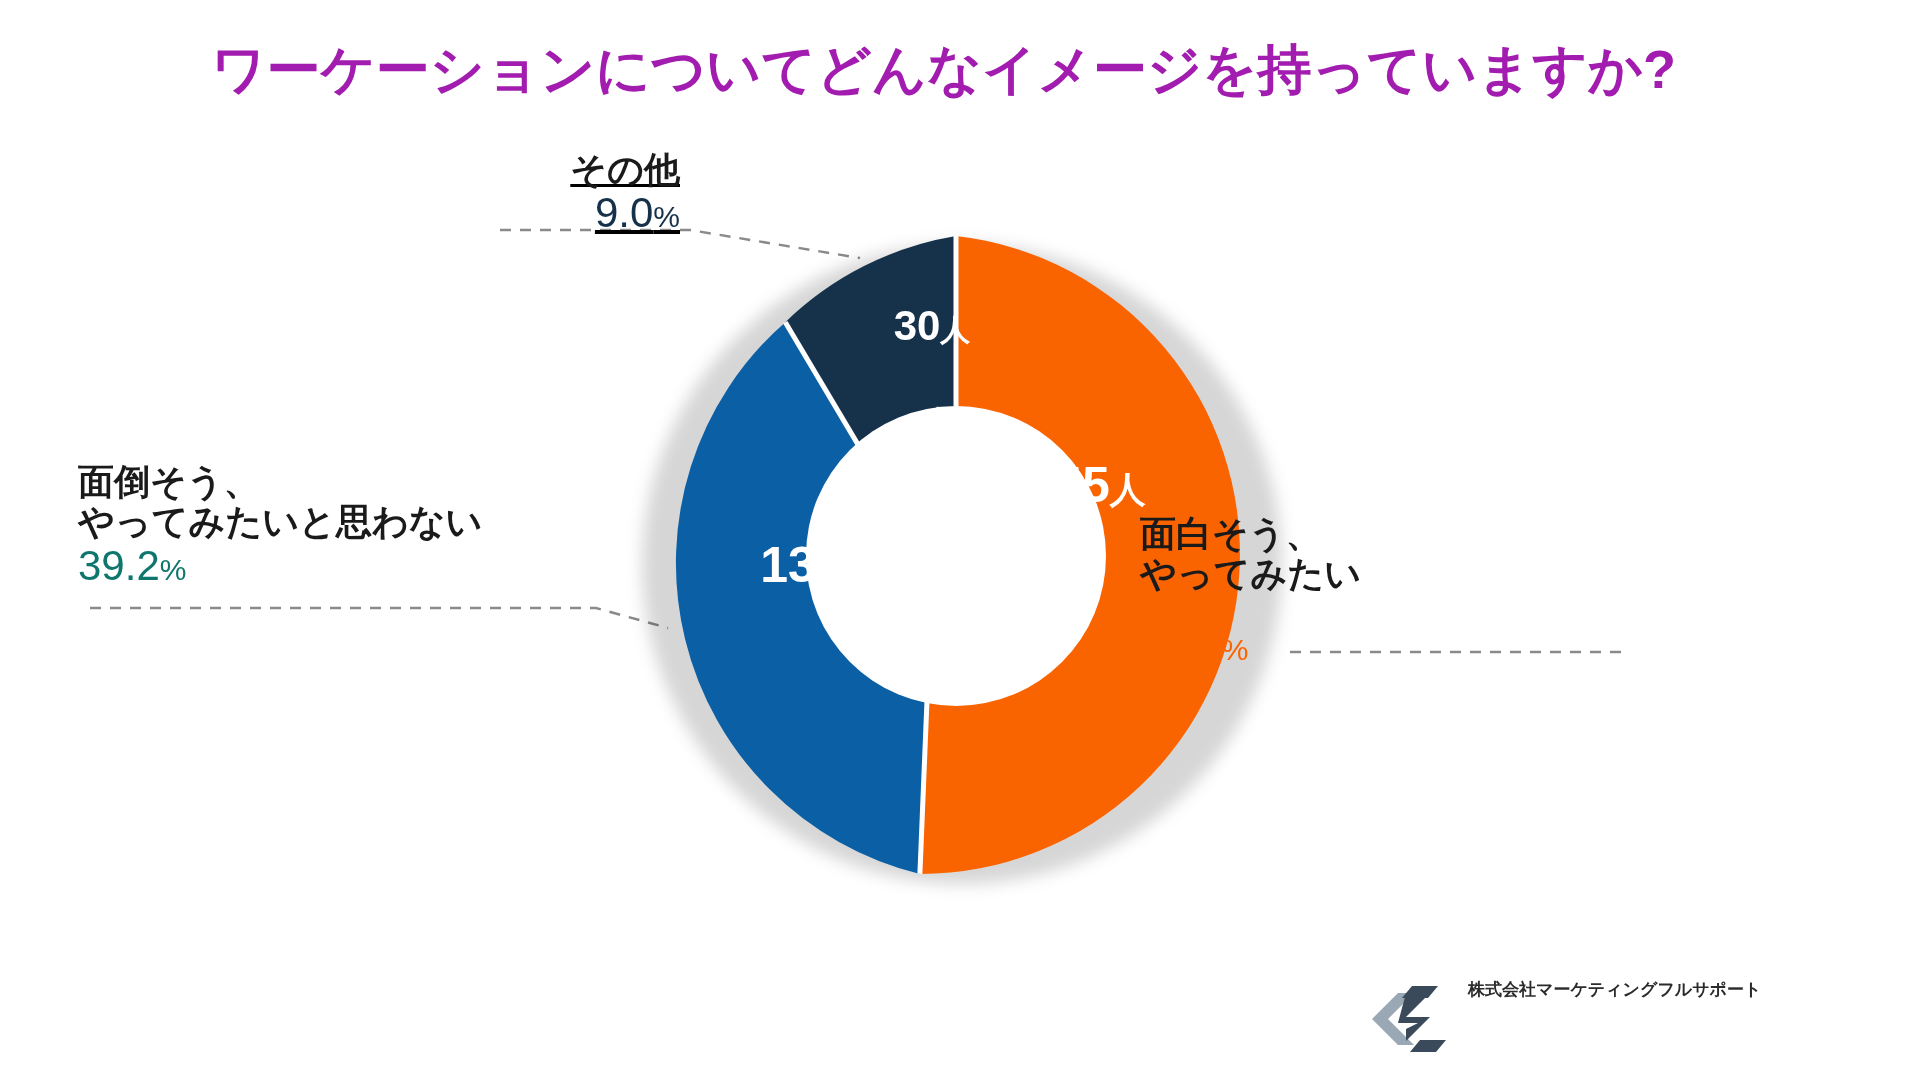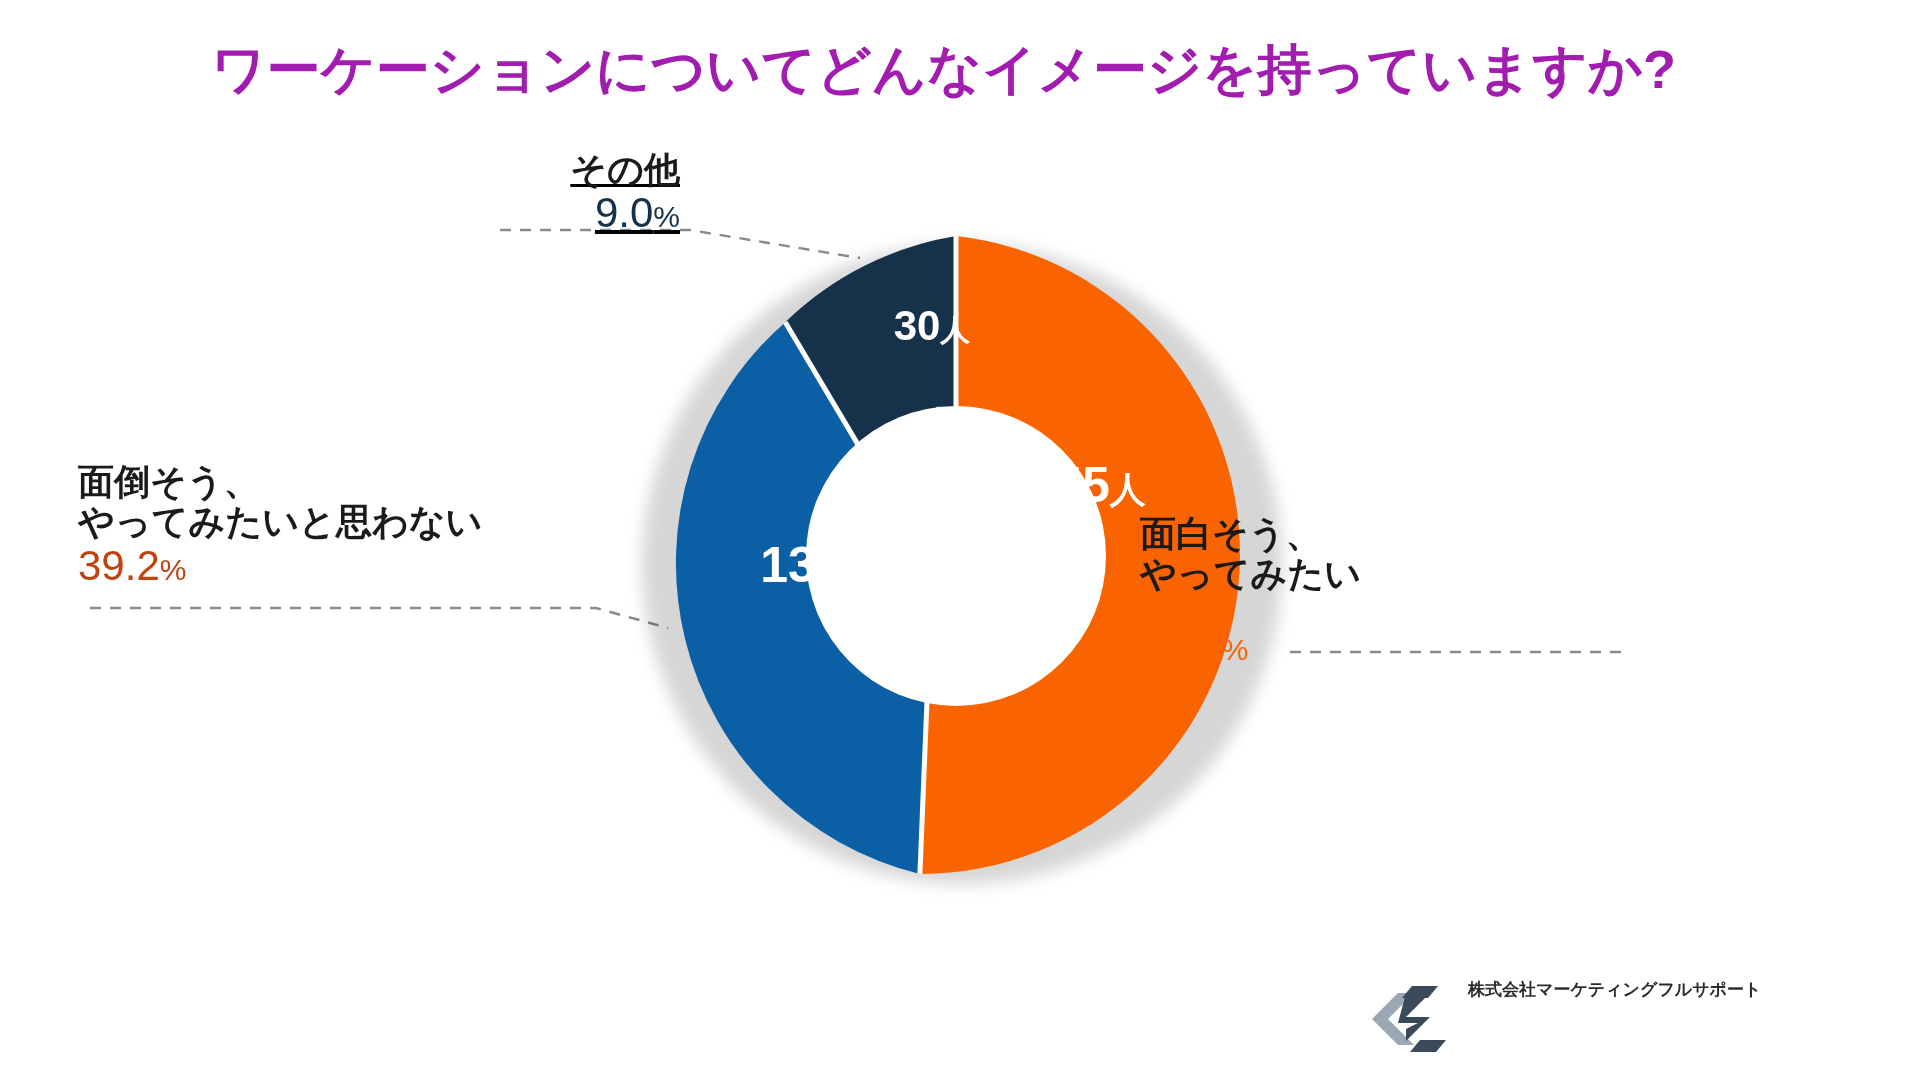--- a/index.html
+++ b/index.html
@@ -74,21 +74,21 @@
   
   .leaders{position:absolute;left:0;top:0;width:1920px;height:1080px;pointer-events:none;}
 
   
   #callout-other{ left:420px; top:150px; width:260px; text-align:right;text-decoration:underline;}
   #callout-other .cl-text{font-weight:700;}
   #callout-other .cl-pct{color:#16314A;}
 
   
   #callout-left{ left:78px; top:462px; width:420px; text-align:left;}
-  #callout-left .cl-pct{color:#c2410c;}
+  #callout-left .cl-pct{color:#0f766e;}
 
   
   #callout-right{ left:1140px; top:514px; width:420px; text-align:left;}
   #callout-right .cl-pct{color:#F96400;margin-top:28px;}
 
   
   .logo{
     position:absolute;
     left:1368px; top:976px;
     width:520px; height:86px;

